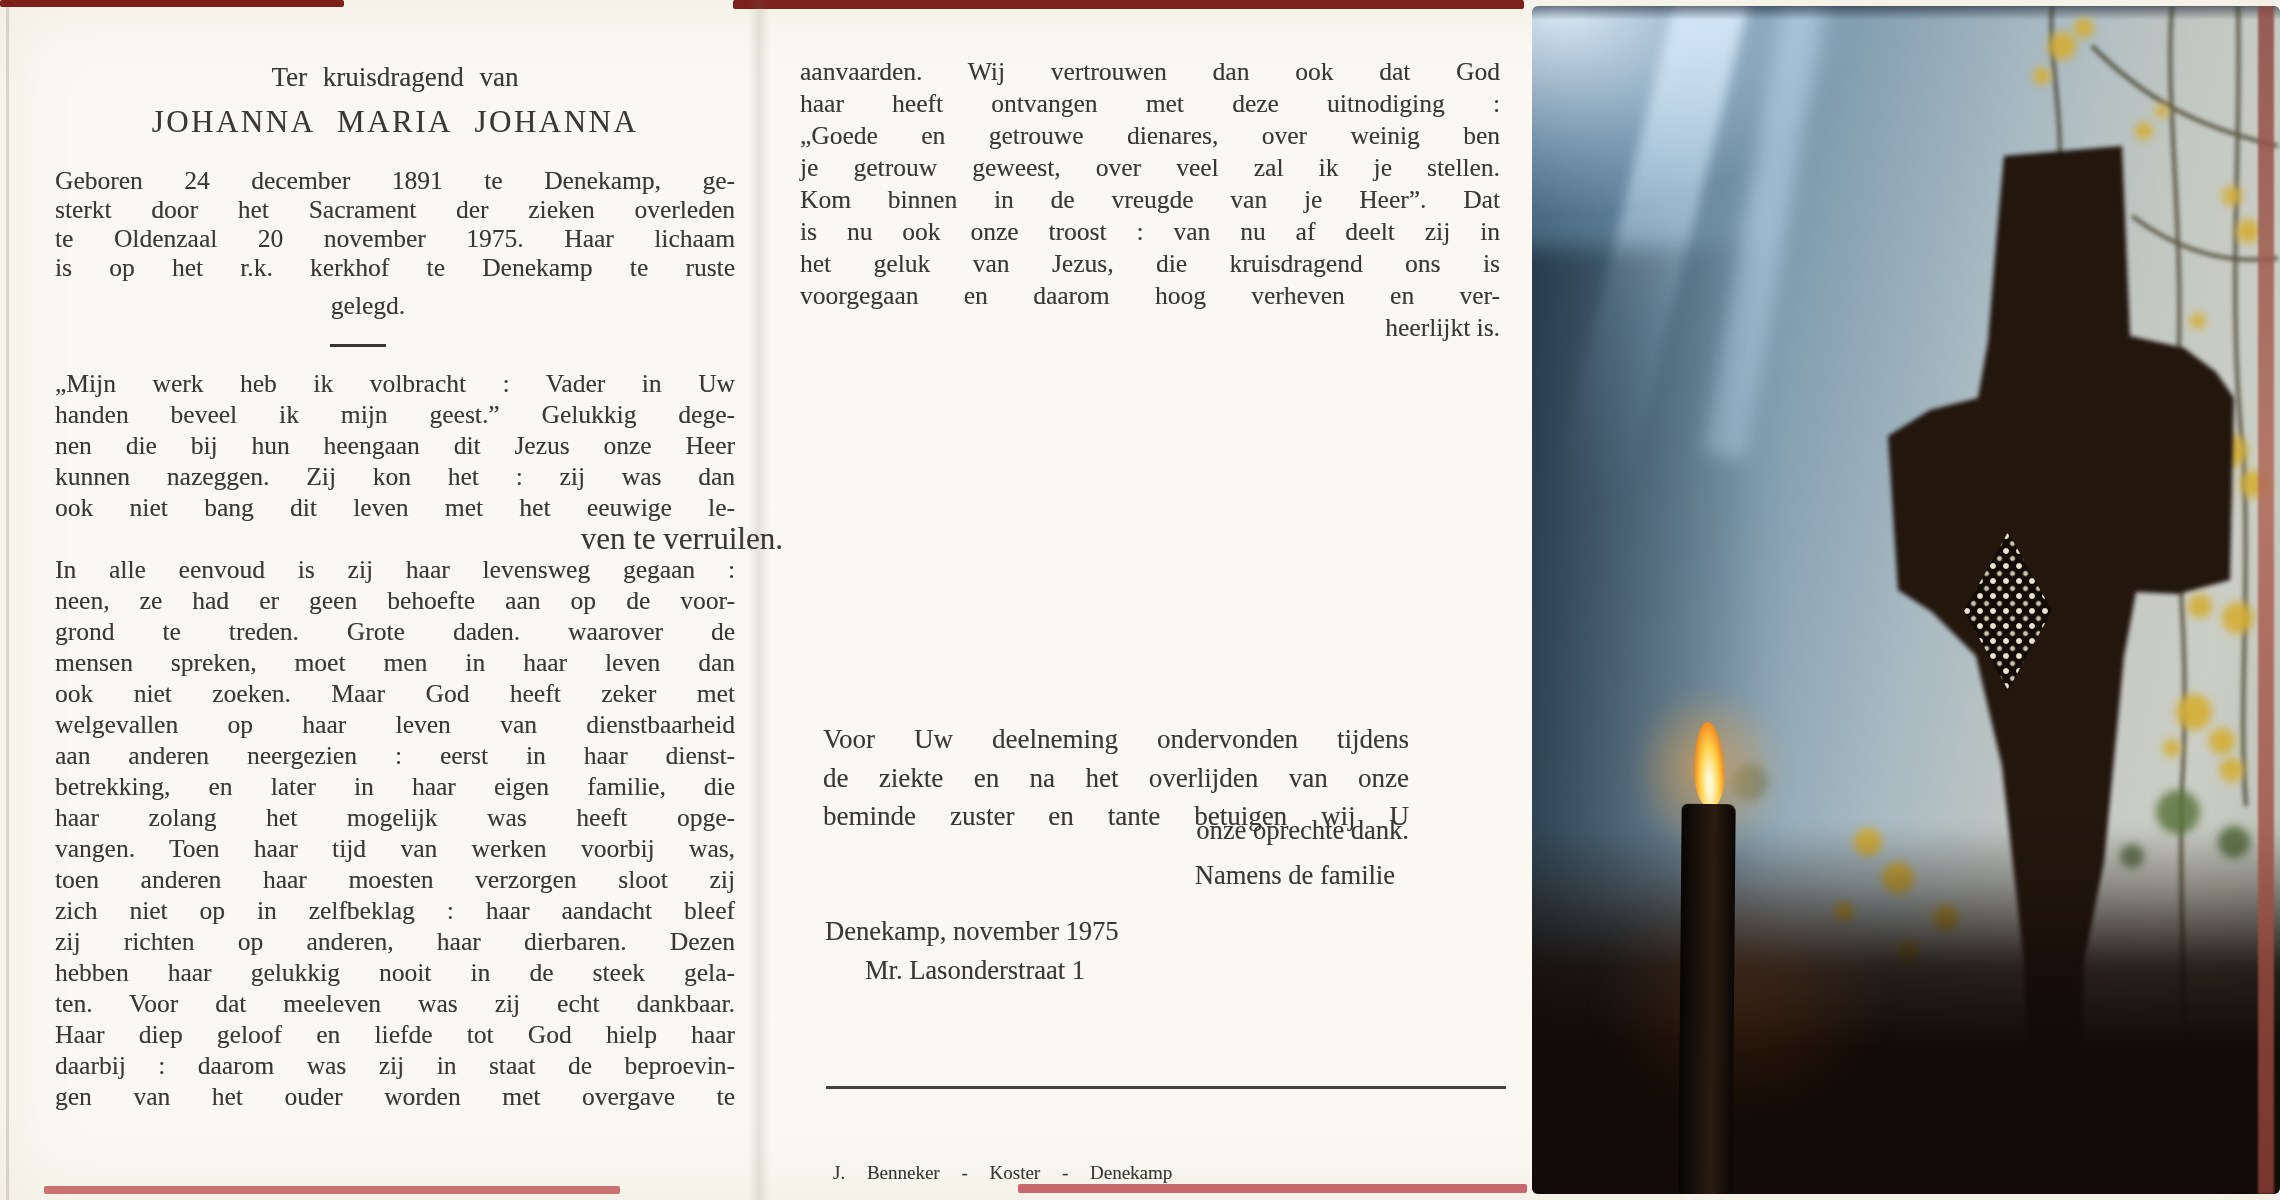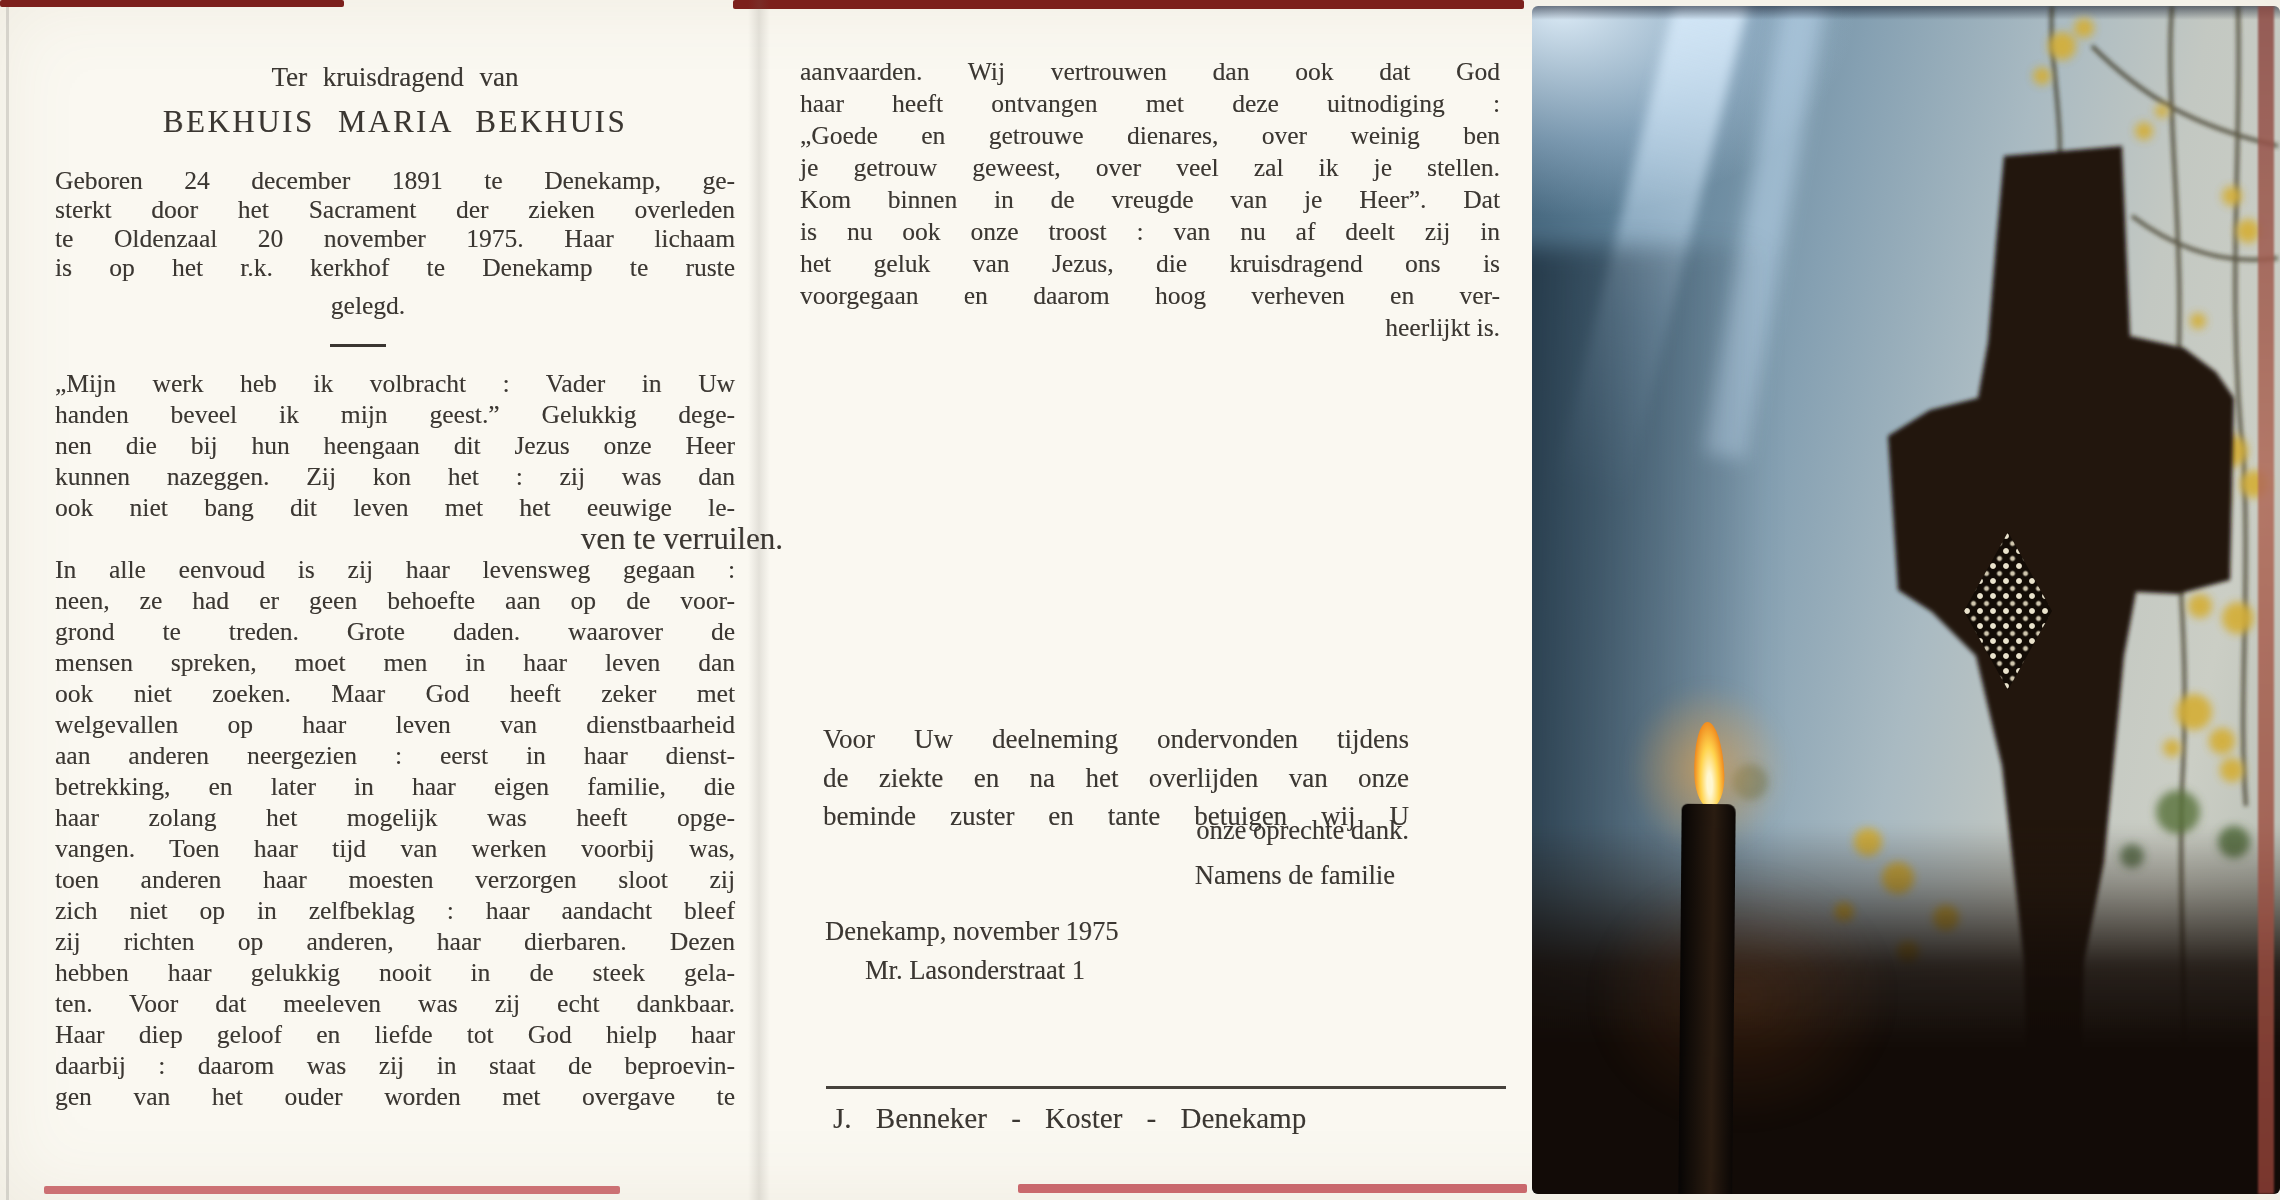--- a/index.html
+++ b/index.html
@@ -33,21 +33,21 @@
   .life{left:55px;top:554px;width:680px;font-size:25.5px;line-height:31px;}
 
   .cont{left:800px;top:56px;width:700px;font-size:25.5px;line-height:32px;}
   .cont-last{left:800px;top:312px;width:700px;font-size:25.5px;line-height:32px;}
   .thanks{left:823px;top:720px;width:586px;font-size:27px;line-height:38.5px;}
   .thanks-last{left:823px;top:811px;width:586px;font-size:26.5px;line-height:38.5px;}
   .signature{left:825px;top:860px;width:570px;text-align:right;font-size:26.5px;}
   .place-date{left:825px;top:916px;width:600px;font-size:26.5px;}
   .address{left:825px;top:955px;width:600px;font-size:26.5px;margin-left:40px;}
   .printer-rule{position:absolute;left:826px;top:1086px;width:680px;height:3px;background:#46423c;}
-  .printer-line{left:833px;top:1102px;width:680px;font-size:29px;word-spacing:17px;}
+  .printer-line{left:833px;top:1162px;width:680px;font-size:19px;word-spacing:17px;}
 
   
   .photo{
     position:absolute;left:1532px;top:6px;width:748px;height:1188px;margin:0;
     border-radius:6px;overflow:hidden;
     background:
       radial-gradient(420px 300px at 4% 0%, rgba(228,242,253,.95), rgba(190,215,238,.4) 45%, rgba(190,215,238,0) 70%),
       linear-gradient(102deg,#3f6077 0%,#5d7f96 14%,#85a0b2 34%,#a9bac2 52%,#c3c8c2 68%,#cbcec5 82%,#b4bab0 100%);
   }
   .photo > *{position:absolute;}
@@ -89,21 +89,21 @@
 
   <div class="scan-edge"></div>
   <div class="red-strip ts-a"></div>
   <div class="red-strip ts-b"></div>
   <div class="red-strip bs-a"></div>
   <div class="red-strip bs-b"></div>
   <div class="gutter"></div>
 
   <section>
     <div class="tblock c-label">Ter kruisdragend van</div>
-    <h1 class="tblock c-name">BEKHUIS MARIA BEKHUIS</h1>
+    <h1 class="tblock c-name">JOHANNA MARIA JOHANNA</h1>
     <div class="tblock jblock intro">Geboren 24 december 1891 te Denekamp, ge-
 sterkt door het Sacrament der zieken overleden
 te Oldenzaal 20 november 1975. Haar lichaam
 is op het r.k. kerkhof te Denekamp te ruste</div>
     <div class="tblock gelegd">gelegd.</div>
     <div class="sep-rule"></div>
     <div class="tblock jblock quote">„Mijn werk heb ik volbracht : Vader in Uw
 handen beveel ik mijn geest.” Gelukkig dege-
 nen die bij hun heengaan dit Jezus onze Heer
 kunnen nazeggen. Zij kon het : zij was dan

